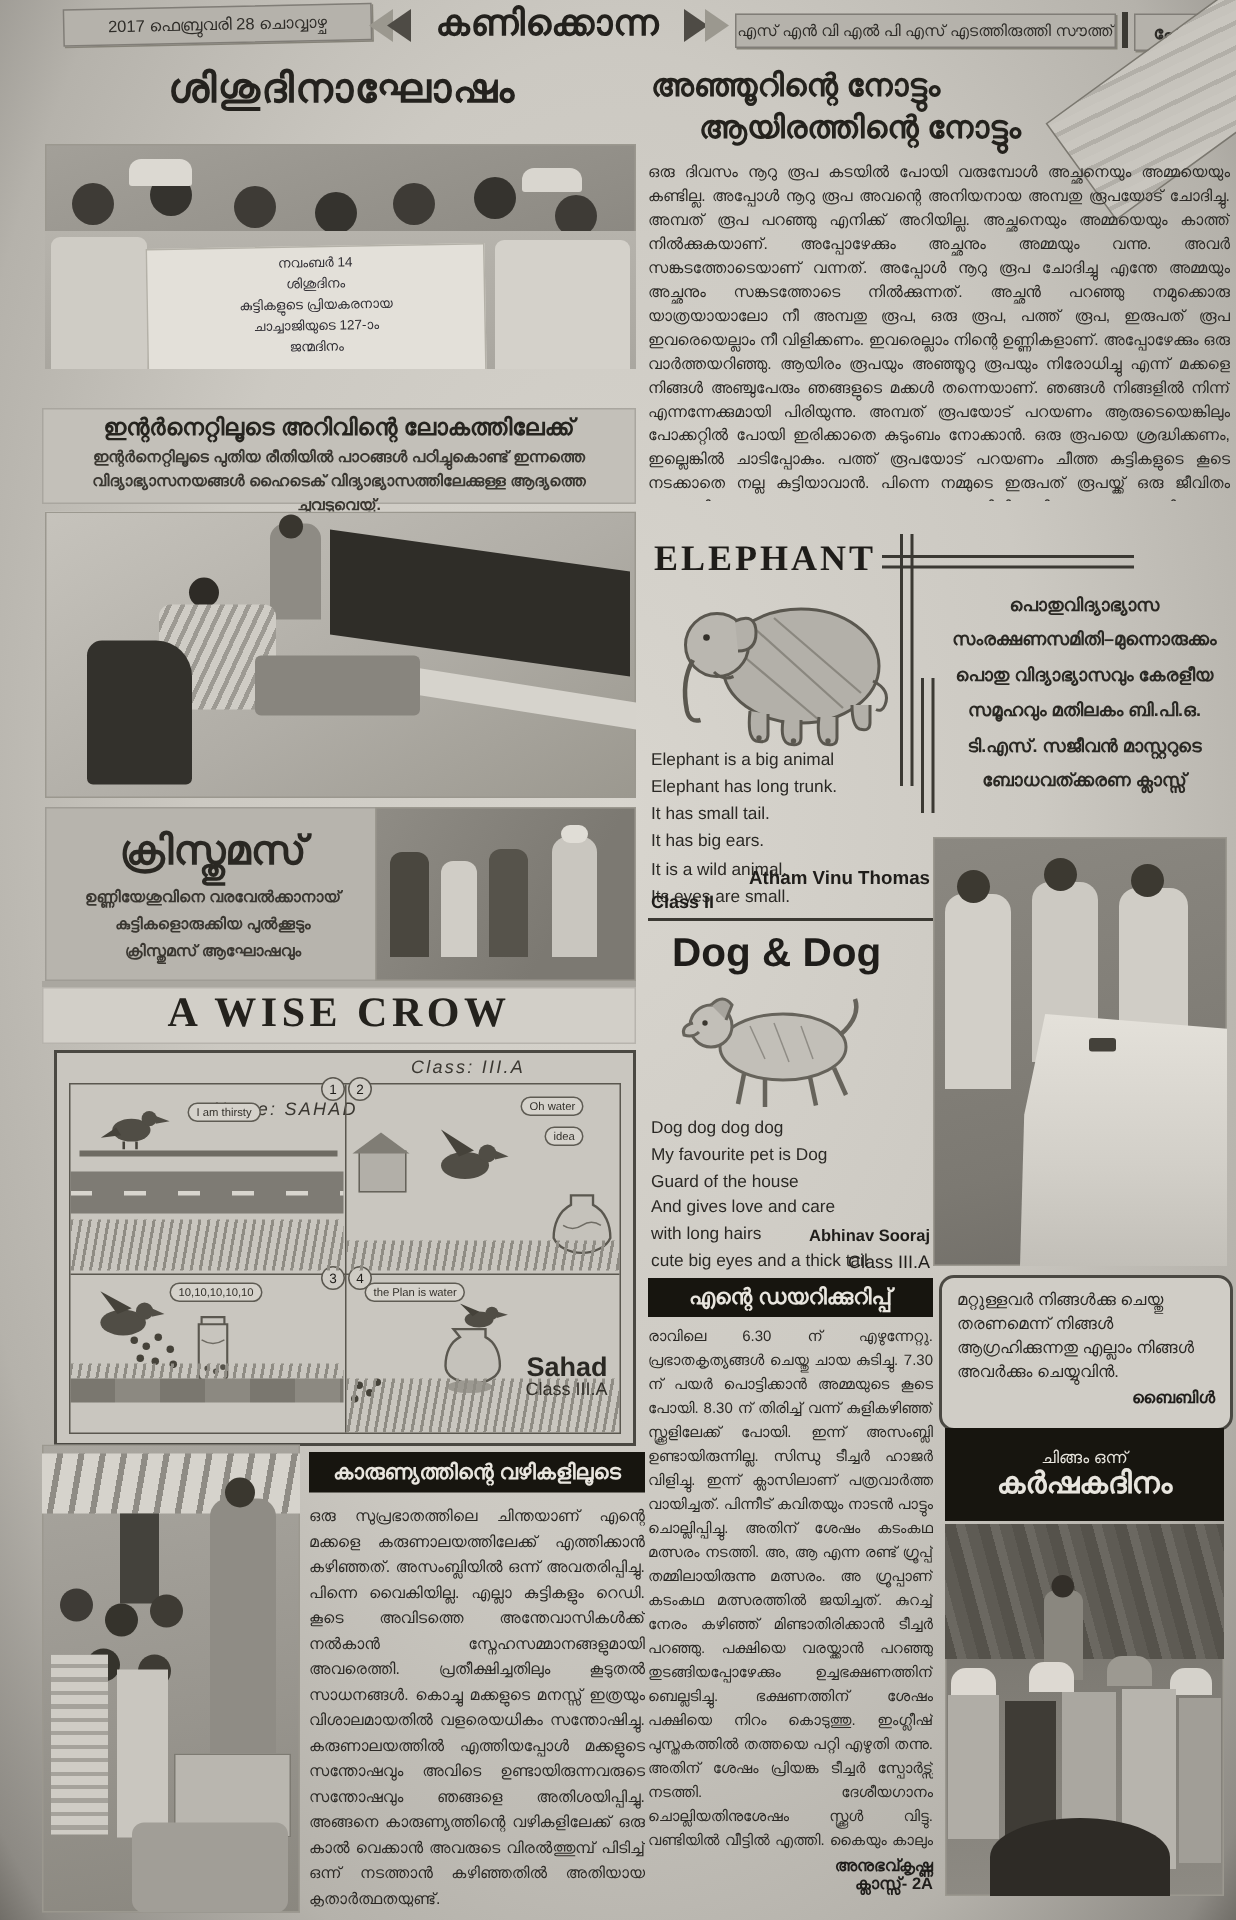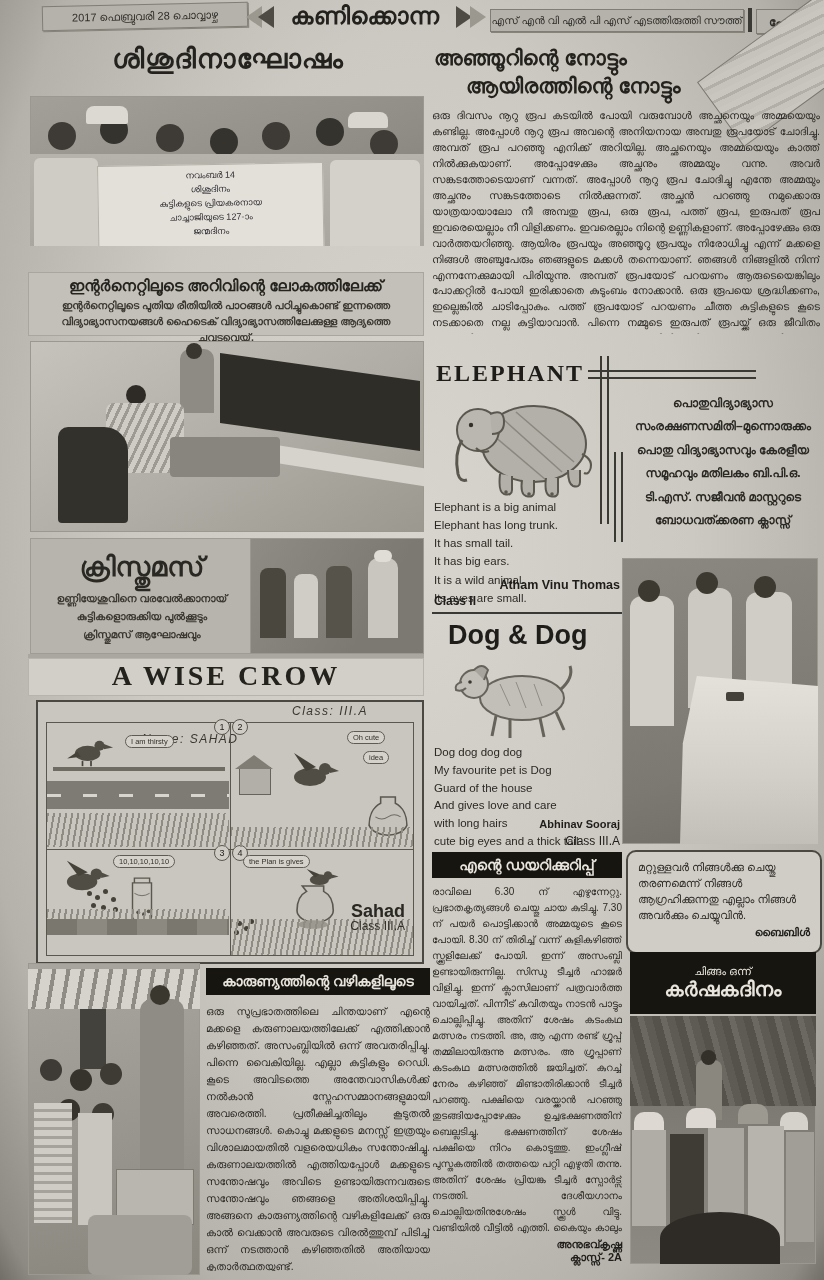--- a/index.html
+++ b/index.html
@@ -104,21 +104,21 @@
       <div class="shape" style="left:124px;top:12px;width:18px;height:12px;background:#e0ddd6;border-radius:6px;"></div>
     </div>
   </div>
 
   <div class="abs" style="left:28px;top:658px;width:396px;height:38px;background:#d2cfc8;box-shadow:0 -4px 0 #aaa7a0, 0 0 0 1px #b7b4ad inset;">
     <div class="c b" style="font-family:'Liberation Serif',serif;font-size:28px;letter-spacing:3px;margin-top:2px;color:#24221d;">A WISE CROW</div>
   </div>
 
   <div class="abs comic" style="left:36px;top:700px;width:384px;height:260px;">
     <div class="abs handline" style="left:104px;top:2px;margin-top:28px;">Name: SAHAD</div>
-    <div class="abs handline" style="left:236px;top:2px;margin-left:18px;">Class: III.A</div>
+    <div class="abs handline" style="left:236px;top:2px;">Class: III.A</div>
     <div class="frame" style="left:8px;top:20px;width:366px;height:232px;">
       <div class="abs" style="left:50%;top:0;width:1px;height:100%;background:#5a574f;"></div>
       <div class="abs" style="left:0;top:126px;width:100%;height:1px;background:#5a574f;"></div>
       <div class="abs" style="left:calc(50% - 17px);top:-7px;">
         <span class="pnum">1</span><span class="pnum">2</span>
       </div>
       <div class="abs" style="left:calc(50% - 17px);top:119px;">
         <span class="pnum">3</span><span class="pnum">4</span>
       </div>
 
@@ -128,21 +128,21 @@
         <polygon points="45,13 56,17 45,19" fill="#504d45"></polygon>
           <path d="M14 22 L2 30 L18 28 Z" fill="#45423a"></path>
         <line x1="20" y1="33" x2="20" y2="39" stroke="#45423a" stroke-width="2"></line>
           <line x1="30" y1="33" x2="30" y2="39" stroke="#45423a" stroke-width="2"></line>
       </svg>
       <div class="bub" style="left:78px;top:12px;">I am thirsty</div>
       <div class="abs" style="left:6px;top:44px;width:172px;height:4px;background:#6e6b63;"></div>
       <div class="abs road" style="left:0;top:58px;width:182px;height:28px;"></div>
       <div class="abs grass" style="left:0;top:90px;width:182px;height:34px;"></div>
 
-      <div class="bub" style="left:300px;top:8px;">Oh cute</div>
+      <div class="bub" style="left:300px;top:8px;">Oh water</div>
       <div class="bub" style="left:316px;top:28px;">idea</div>
       <svg class="abs" style="left:232px;top:28px;" width="62" height="40" viewBox="0 0 60 40">
         <ellipse cx="30" cy="26" rx="16" ry="9" fill="#504d45"></ellipse>
           <circle cx="45" cy="18" r="6" fill="#504d45"></circle>
         <polygon points="50,16 59,20 50,22" fill="#504d45"></polygon>
           <path d="M26 20 L14 2 L36 16 Z" fill="#45423a"></path>
       </svg>
       <div class="abs" style="left:192px;top:44px;width:30px;height:26px;background:#b2afa8;border:1px solid #66635b;"></div>
       <div class="abs" style="left:188px;top:32px;width:0;height:0;border-left:19px solid transparent;border-right:19px solid transparent;border-bottom:14px solid #807d75;"></div>
       <svg class="abs" style="left:320px;top:70px;" width="42" height="52" viewBox="0 0 40 48">
@@ -162,21 +162,21 @@
         <path d="M12 2 h16 v5 h-16 z M10 7 h20 v36 a10 5 0 0 1 -20 0 z" fill="#c8c5be" stroke="#5a574f" stroke-width="1.5"></path>
         <path d="M12 18 q8 5 16 0" fill="none" stroke="#6e6b63"></path>
         <circle cx="16" cy="38" r="2" fill="#55524a"></circle>
           <circle cx="22" cy="40" r="2" fill="#55524a"></circle>
           <circle cx="27" cy="37" r="2" fill="#55524a"></circle>
       </svg>
       <div class="abs dots" style="left:40px;top:168px;box-shadow:8px 4px 0 #454239,16px -2px 0 #454239,24px 6px 0 #454239,4px 12px 0 #454239,14px 14px 0 #454239,26px 16px 0 #454239;"></div>
       <div class="abs" style="left:0;top:196px;width:182px;height:16px;background:repeating-linear-gradient(90deg,#7a776f 0 30px,#8c8981 30px 60px);"></div>
       <div class="abs grass" style="left:0;top:186px;width:182px;height:10px;"></div>
 
-      <div class="bub" style="left:196px;top:132px;">the Plan is gives</div>
+      <div class="bub" style="left:196px;top:132px;">the Plan is water</div>
       <svg class="abs" style="left:240px;top:146px;" width="52" height="64" viewBox="0 0 48 60">
         <path d="M14 16 h20 v5 c6 3 9 10 9 18 a17 11 0 0 1 -34 0 c0 -8 3 -15 9 -18 z" fill="#c5c2bb" stroke="#5a574f" stroke-width="1.5"></path>
         <ellipse cx="30" cy="10" rx="9" ry="5" fill="#504d45"></ellipse>
           <circle cx="38" cy="6" r="4" fill="#504d45"></circle>
         <polygon points="41,5 48,7 41,9" fill="#504d45"></polygon>
           <path d="M26 8 L18 0 L30 5 Z" fill="#45423a"></path>
         <ellipse cx="24" cy="52" rx="14" ry="4" fill="#9c9991"></ellipse>
       </svg>
       <div class="abs dots" style="left:190px;top:198px;box-shadow:7px 5px 0 #454239,-3px 9px 0 #454239,12px -2px 0 #454239;"></div>
       <div class="abs grass" style="left:184px;top:196px;width:182px;height:36px;"></div>

